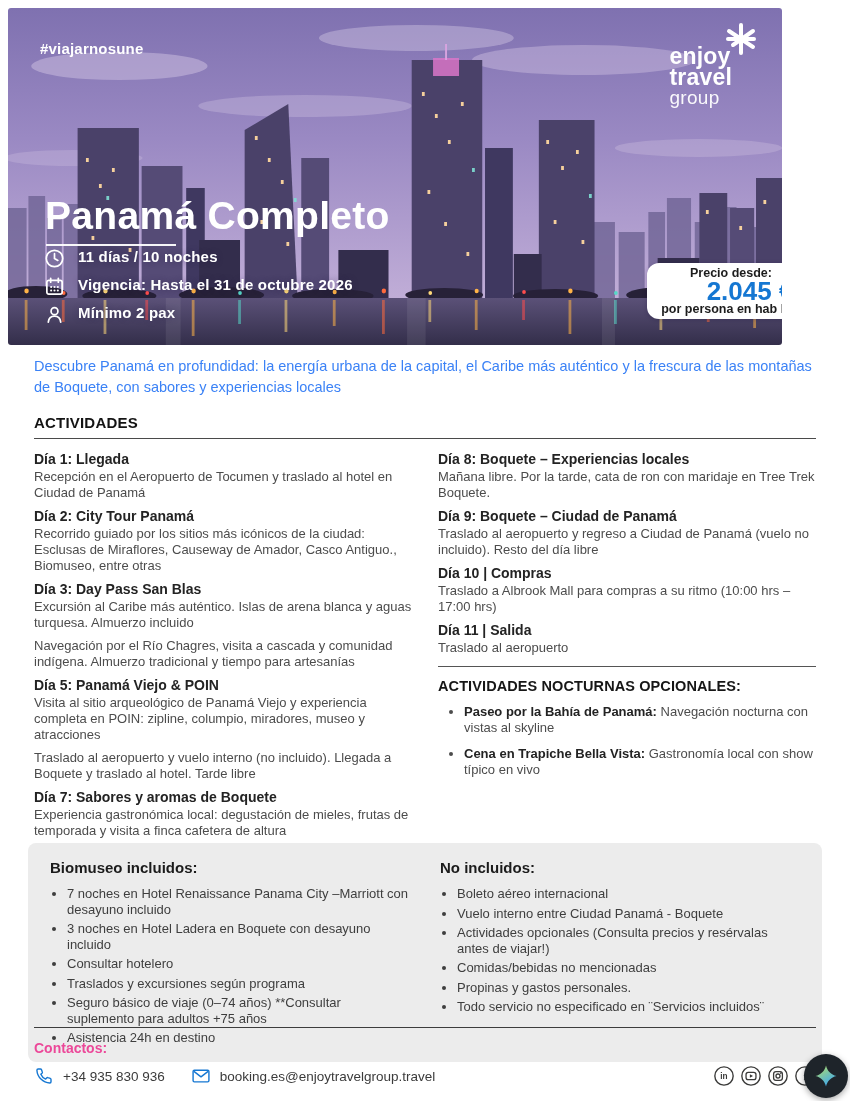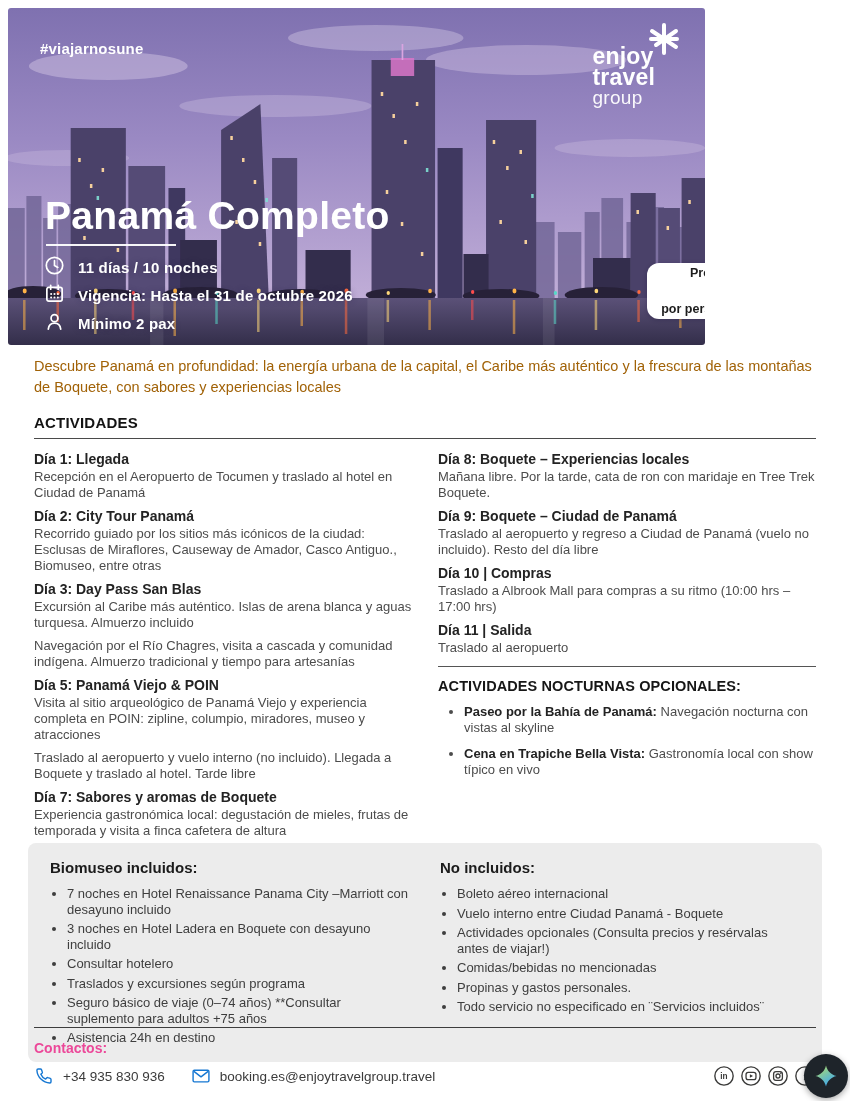--- a/index.html
+++ b/index.html
@@ -1,42 +1,42 @@
 <!DOCTYPE html>
 <html><head>
 <meta charset="utf-8">
 <style>
   * { margin:0; padding:0; box-sizing:border-box; }
   html,body { background:#fff; }
   body { font-family:"Liberation Sans","DejaVu Sans",sans-serif; color:#1c1c1c; }
   .page { position:relative; width:850px; height:1101px; margin:0 auto; background:#fff; overflow:hidden; }
 
   
-  .hero { position:absolute; left:8px; top:8px; width:697px; height:337px; border-radius:3px; overflow:hidden; }
+  .hero { position:absolute; left:8px; top:8px; width:774px; height:337px; border-radius:3px; overflow:hidden; }
   .hero-bg { position:absolute; inset:0; width:100%; height:100%; display:block; }
   .hashtag { position:absolute; left:32px; top:32px; color:#fff; font-size:15px; font-weight:700; letter-spacing:.2px; }
   .logo { position:absolute; right:50px; top:38px; color:#fff; }
   .logo .l1,.logo .l2 { font-size:23px; font-weight:700; line-height:21px; letter-spacing:.2px; }
   .logo .l3 { font-size:19px; font-weight:400; line-height:20px; opacity:.95; letter-spacing:.3px; }
   .logo .star { position:absolute; top:-24px; right:-26px; width:34px; height:34px; }
   .hero-title { position:absolute; left:37px; top:186px; color:#fff; font-size:39px; font-weight:700; letter-spacing:.3px; }
   .hero-underline { position:absolute; left:38px; top:236px; width:130px; height:2px; background:#fff; opacity:.95; }
   .meta { position:absolute; left:36px; top:240px; }
-  .meta-row { display:flex; align-items:flex-end; height:28px; }
+  .meta-row { display:flex; align-items:flex-start; height:28px; }
   .meta-row .micon { width:21px; height:21px; margin-right:13px; flex:0 0 21px; }
   .meta-row .mtext { color:#fff; font-size:15px; font-weight:700; letter-spacing:.2px; text-shadow:0 0 6px rgba(40,30,70,.45); }
   .price-box { position:absolute; left:639px; top:255px; width:168px; height:56px; background:#fff; border-radius:12px;
                display:flex; flex-direction:column; align-items:center; justify-content:center; box-shadow:0 1px 4px rgba(20,10,50,.25); }
   .price-label { font-size:12.5px; font-weight:700; color:#1d1d1d; }
   .price-amount { font-size:26px; font-weight:700; line-height:22px;margin-left:38px; }
   .price-note { font-size:12.5px; font-weight:700; color:#1d1d1d; }
 
   
   .content { position:absolute; left:34px; top:356px; width:782px; }
-  .intro { font-size:14.5px; line-height:1.45; color:#a16207; }
+  .intro { font-size:14.5px; line-height:1.45; color:#3b82f6; }
   .sec-heading { margin-top:16px; font-size:15px; font-weight:700; color:#141414; letter-spacing:.2px; }
   hr.rule { border:none; border-top:1px solid #4a4a4a; margin:7px 0 0 0; }
   .columns { display:flex; gap:26px; margin-top:12px; }
   .col { flex:1 1 0; min-width:0; }
   .day { margin-bottom:7px; }
   .day-title { font-size:14px; font-weight:700; line-height:16px; color:#232323; margin-bottom:2px; }
   .day-desc { font-size:13px; line-height:16px; color:#4c4c4c; }
   hr.rule-col { border:none; border-top:1px solid #555; margin:10px 0 0 0; }
   .act-heading { margin-top:11px; font-size:14.5px; font-weight:700; color:#161616; letter-spacing:.1px; }
   .act-list { margin:10px 0 0 26px; }

